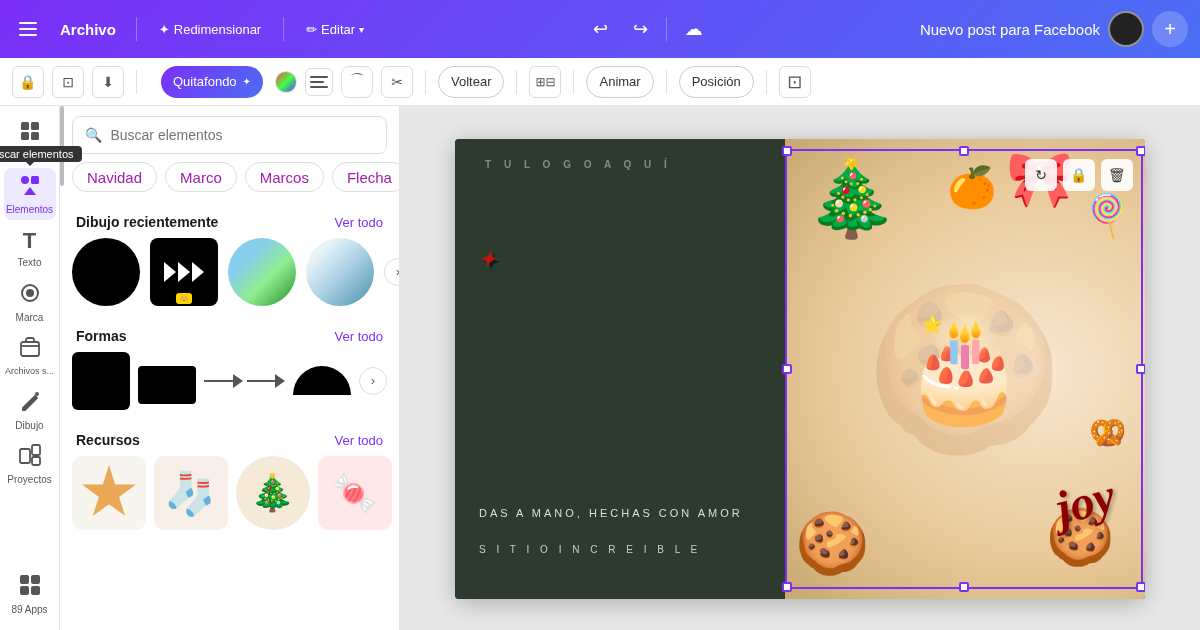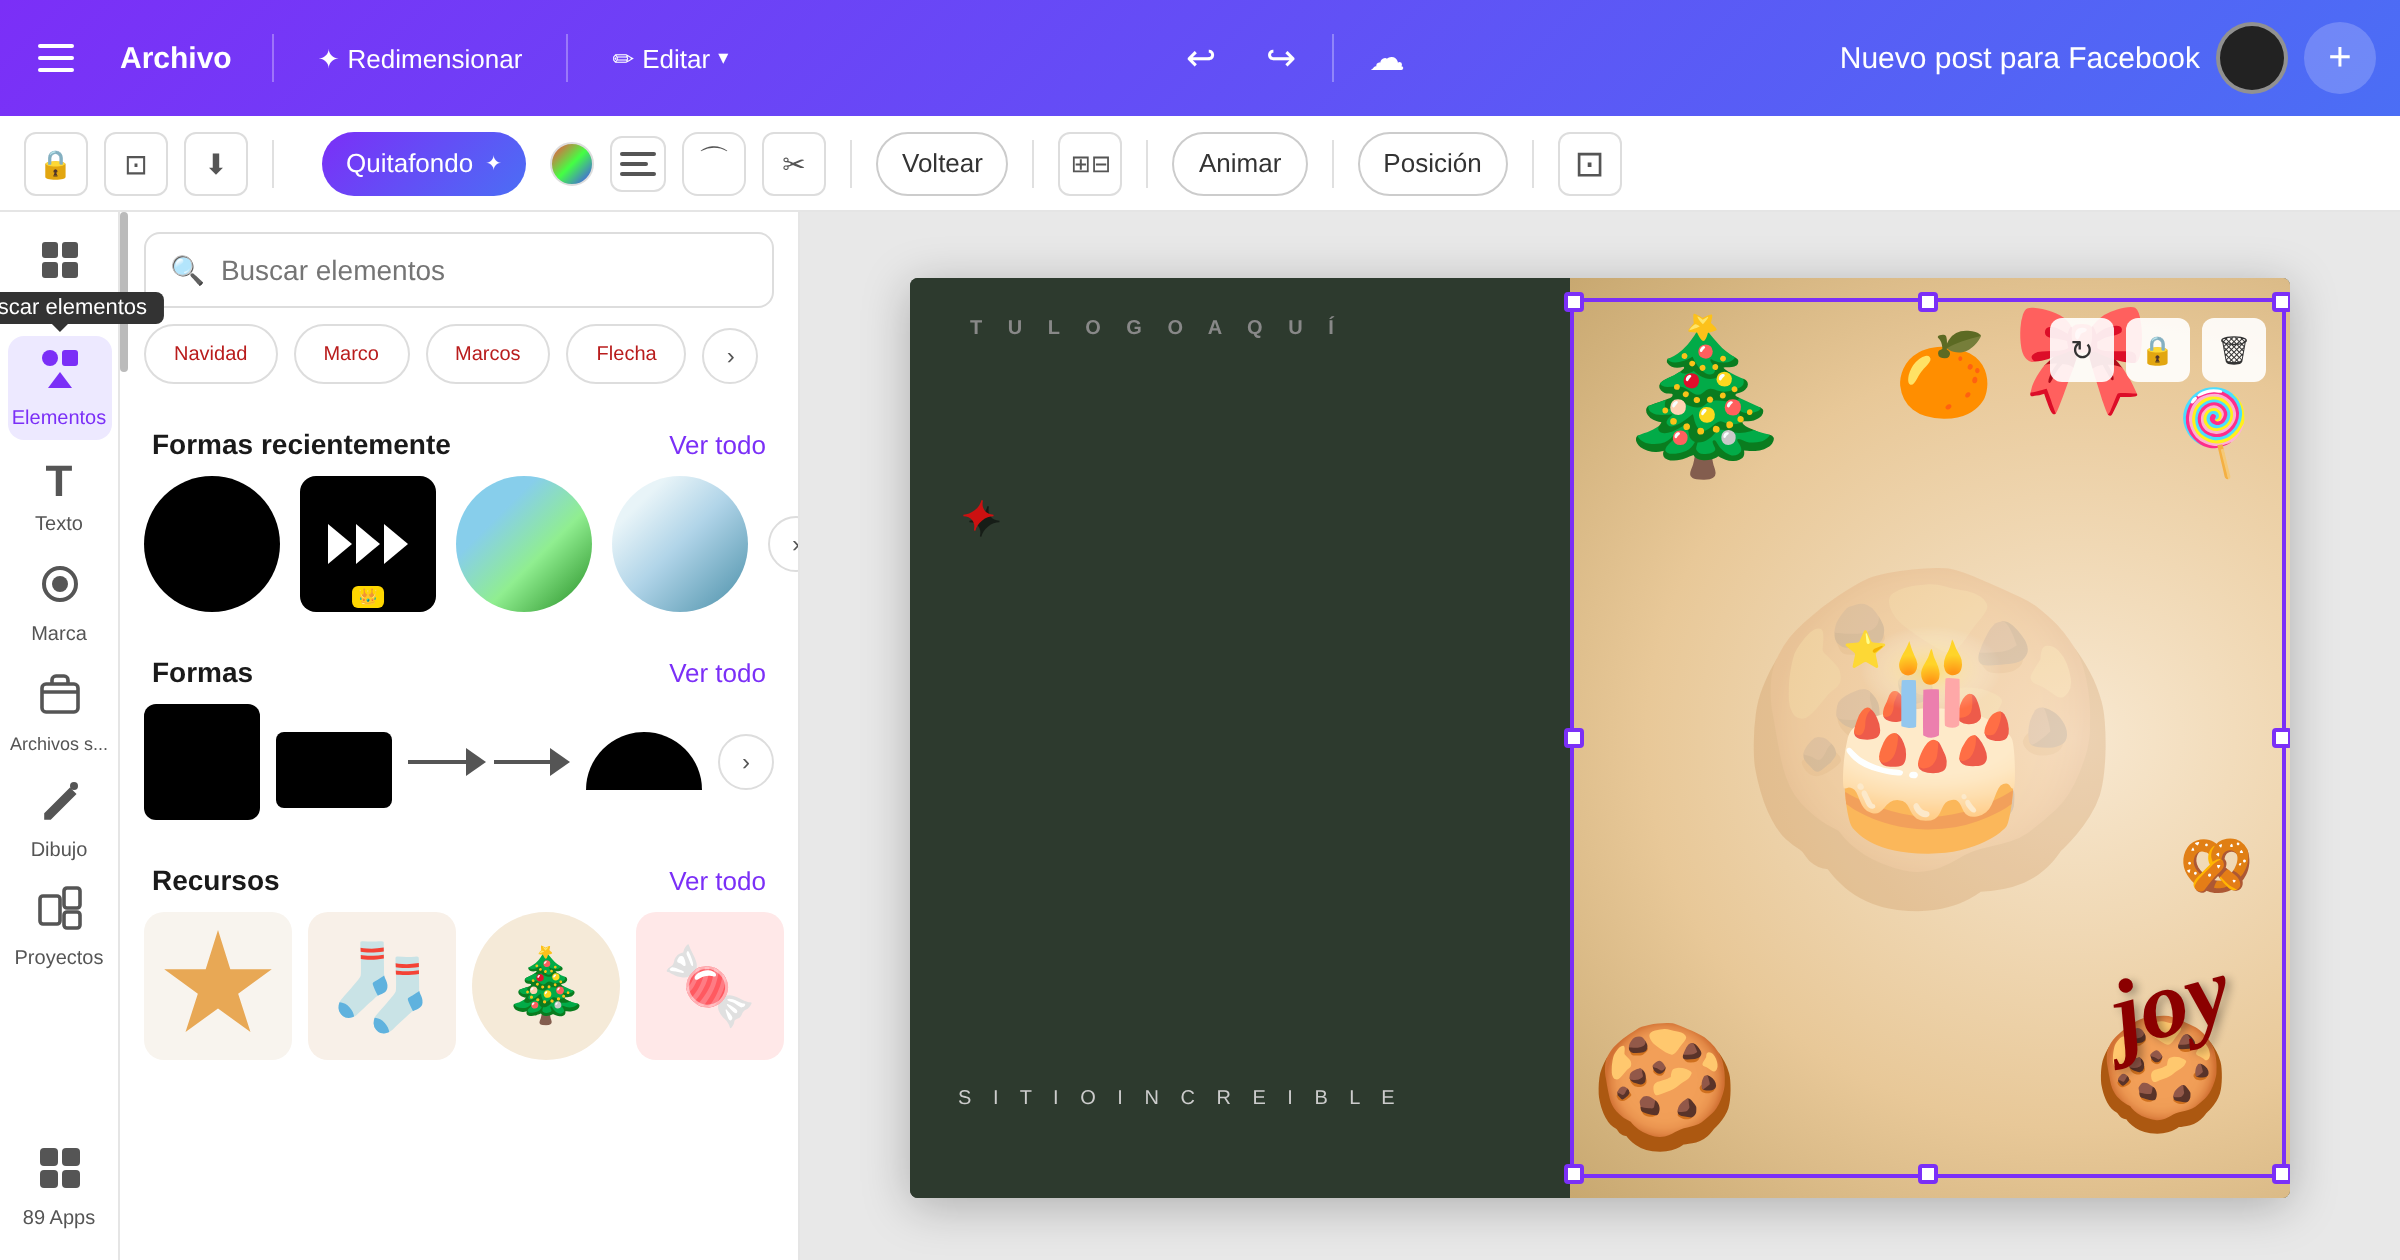--- a/index.html
+++ b/index.html
@@ -149,22 +149,22 @@
     .search-input {
       border: none; outline: none; font-size: 14px; color: #333; flex: 1;
       background: transparent;
     }
     .filter-tags {
       display: flex; gap: 8px; padding: 0 12px 8px; overflow: hidden;
       flex-shrink: 0;
     }
     .filter-tag {
       padding: 5px 14px; border: 1.5px solid #ddd; border-radius: 20px;
-      font-size: 10px; cursor: pointer; white-space: nowrap; background: white;
-      color: #b91c1c;
+      font-size: 15px; cursor: pointer; white-space: nowrap; background: white;
+      color: #a21caf;
     }
     .filter-arrow {
       width: 28px; height: 28px; border: 1.5px solid #ddd; border-radius: 50%;
       display: flex; align-items: center; justify-content: center;
       font-size: 12px; cursor: pointer; background: white; color: #555;
       margin-top: 2px;
     }
 
     .panel-content {
       flex: 1; overflow-y: auto; padding: 4px 0;
@@ -472,21 +472,21 @@
       <button class="filter-tag">Navidad</button>
       <button class="filter-tag">Marco</button>
       <button class="filter-tag">Marcos</button>
       <button class="filter-tag">Flecha</button>
       <div class="filter-arrow">›</div>
     </div>
 
     <div class="panel-content">
 
       <div class="section-header">
-        <span class="section-title">Formas recientemente</span>
+        <span class="section-title">Dibujo recientemente</span>
         <span class="see-all">Ver todo</span>
       </div>
       <div class="items-row">
         <div class="item-thumb">
           <div class="item-thumb-black"></div>
         </div>
         <div class="item-thumb" style="background:black;border-radius:8px;">
           <div class="arrow-shapes">
             <div class="arr"></div>
             <div class="arr"></div>
@@ -553,20 +553,21 @@
       <div style="position:absolute;inset:0;background:#2d3a2e;"></div>
 
       <div style="position:absolute;top:20px;left:30px;color:#888;font-size:10px;letter-spacing:5px;font-weight:600;">T U  L O G O  A Q U Í</div>
 
       <div style="position:absolute;left:24px;top:110px;">
         <div style="font-size:58px;font-weight:900;color:#CC1111;font-style:italic;line-height:1;letter-spacing:-1px;text-shadow:3px 3px 0 rgba(0,0,0,0.5);display:flex;align-items:center;gap:8px;">
           <span style="font-size:20px;color:#CC1111;">✦</span>
         </div>
       </div>
 
+      <div style="position:absolute;left:24px;bottom:80px;color:#ddd;font-size:11px;letter-spacing:3px;font-weight:500;">DAS A MANO, HECHAS CON AMOR</div>
       <div style="position:absolute;left:24px;bottom:44px;color:#ccc;font-size:10px;letter-spacing:4px;">S I T I O I N C R E I B L E</div>
 
       <div style="position:absolute;right:0;top:0;bottom:0;width:360px;background:linear-gradient(135deg,#f5e0c0 0%,#efd4a8 40%,#e0c090 100%);overflow:hidden;">
 
         <div style="position:absolute;inset:0;background:radial-gradient(ellipse at 70% 50%,#f8e8d0 0%,#e8c898 60%,#c8a870 100%);display:flex;align-items:center;justify-content:center;">
           <span style="font-size:160px;opacity:0.15;">🍪</span>
         </div>
 
         <div style="position:absolute;top:15px;left:20px;font-size:75px;">🎄</div>
 

